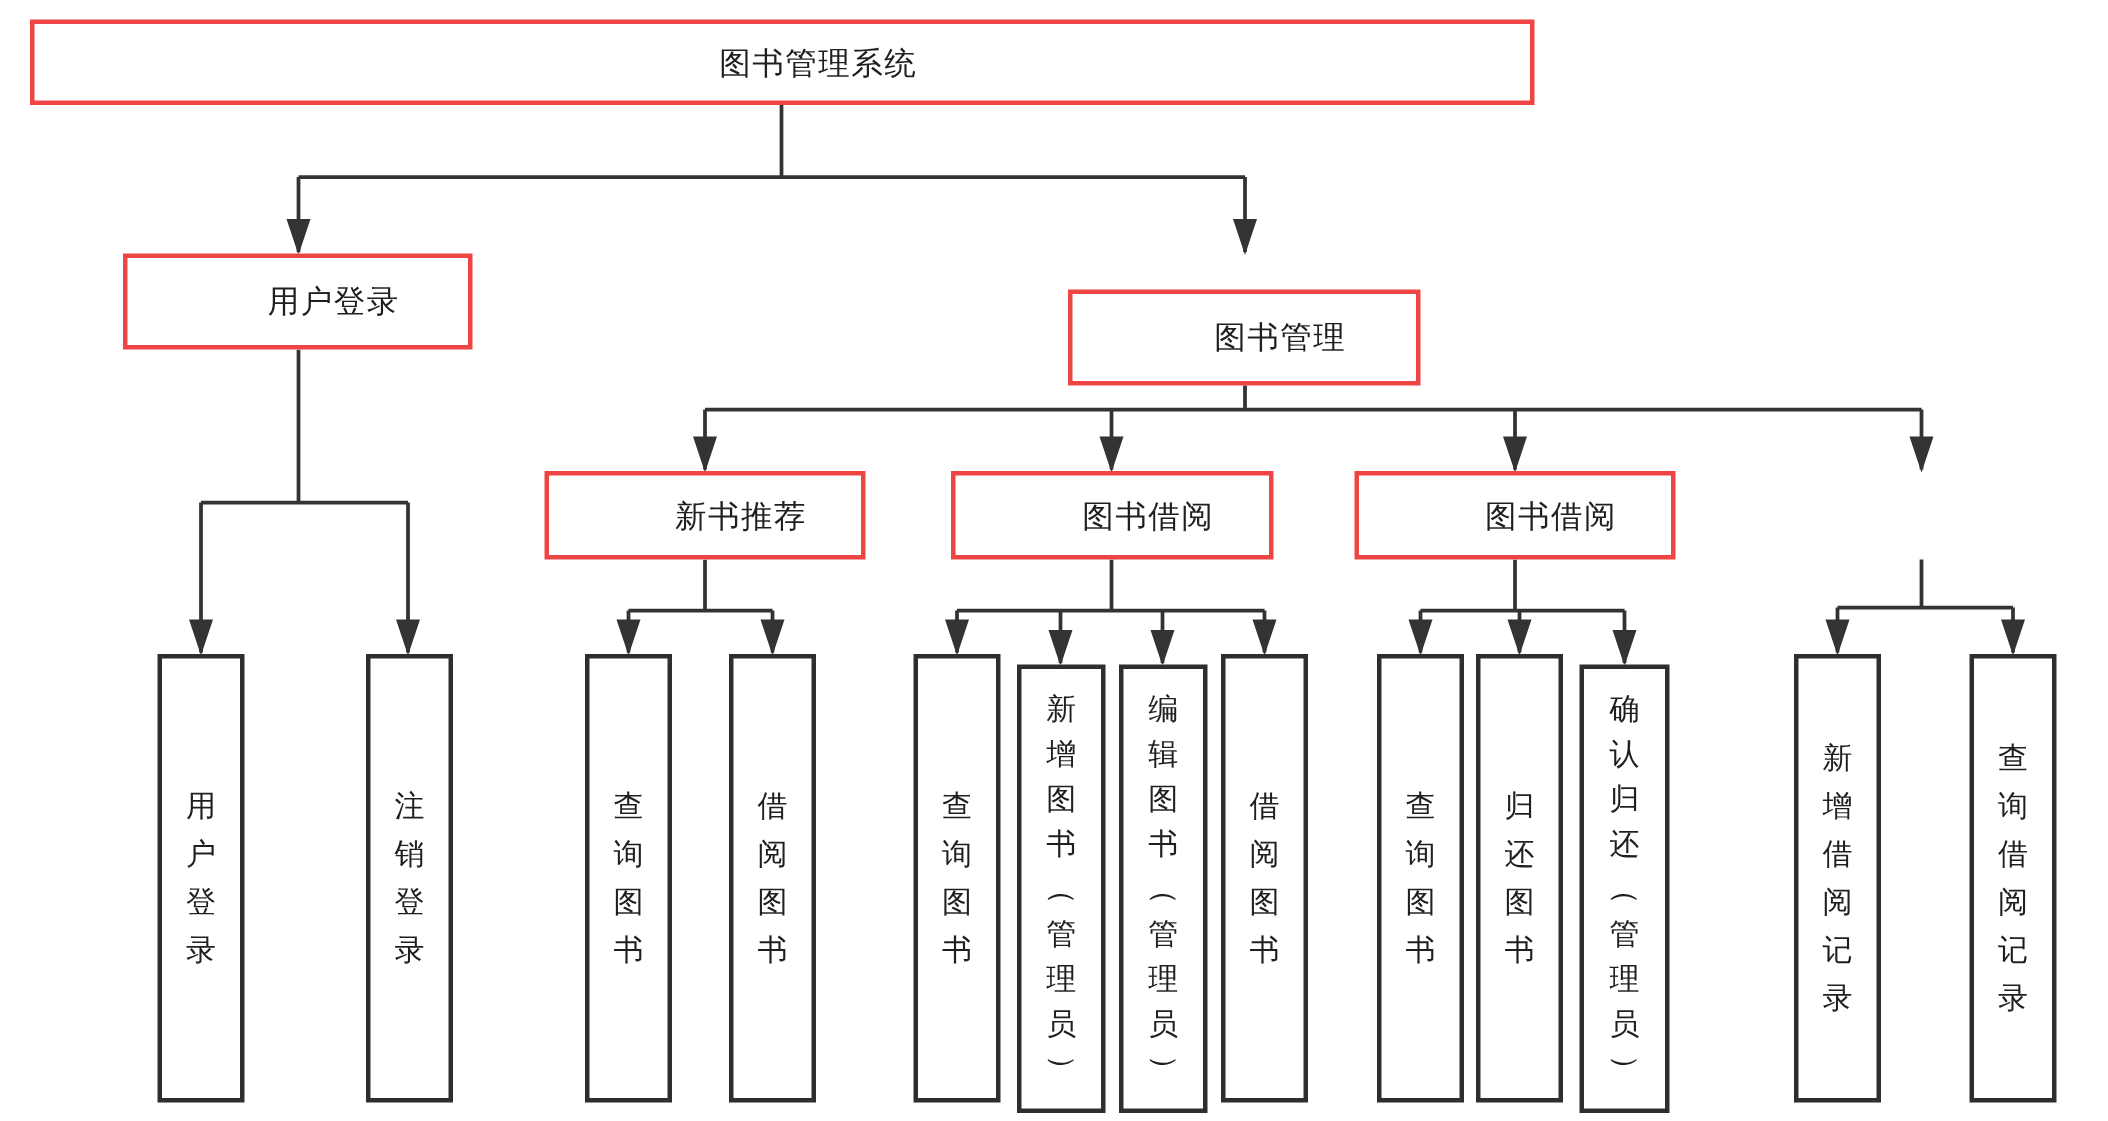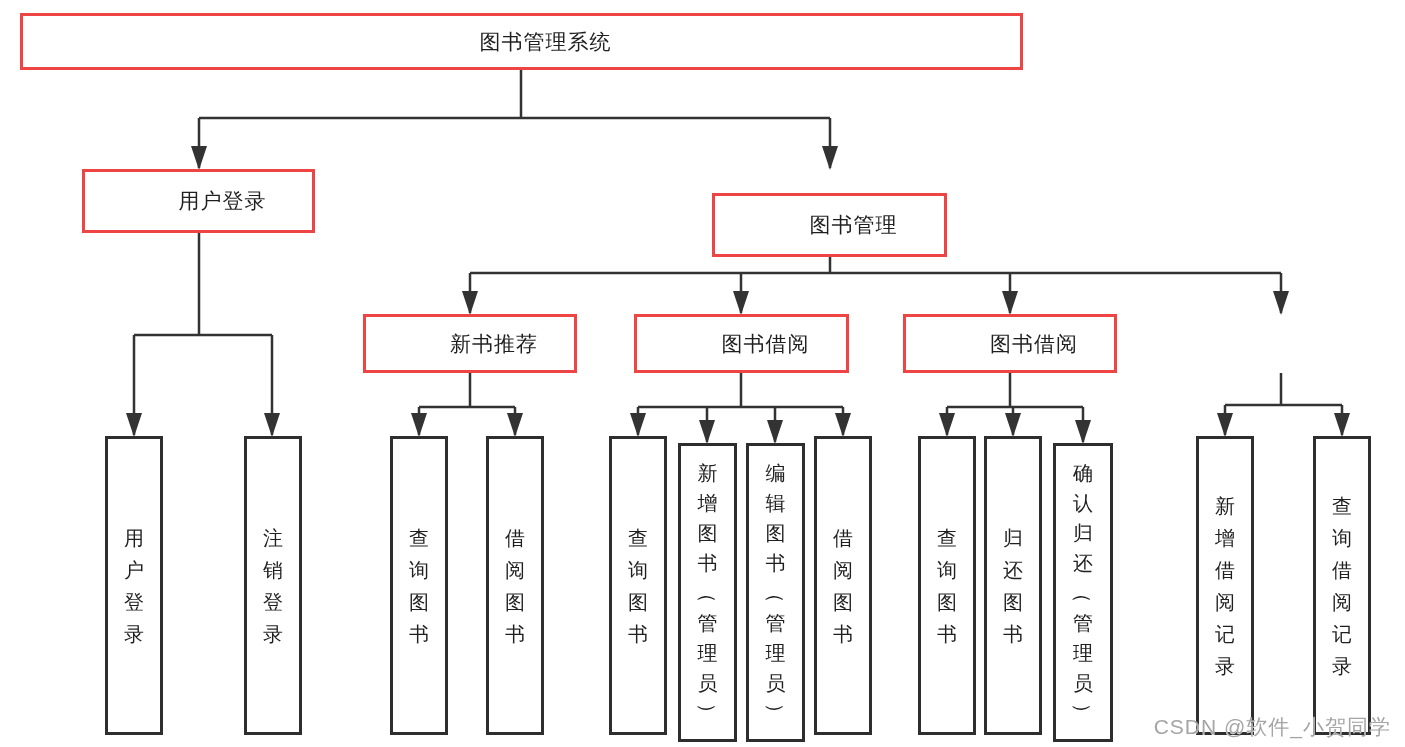--- a/index.html
+++ b/index.html
@@ -191,14 +191,13 @@
     </div>
   <div class="leaf" id="l-qrec">
       <span class="ch">查</span>
       <span class="ch">询</span>
       <span class="ch">借</span>
       <span class="ch">阅</span>
       <span class="ch">记</span>
       <span class="ch">录</span>
     </div>
 
-  <div id="watermark">CSDN @软件_小贺同学</div>
 </div>
 
 </body></html>

